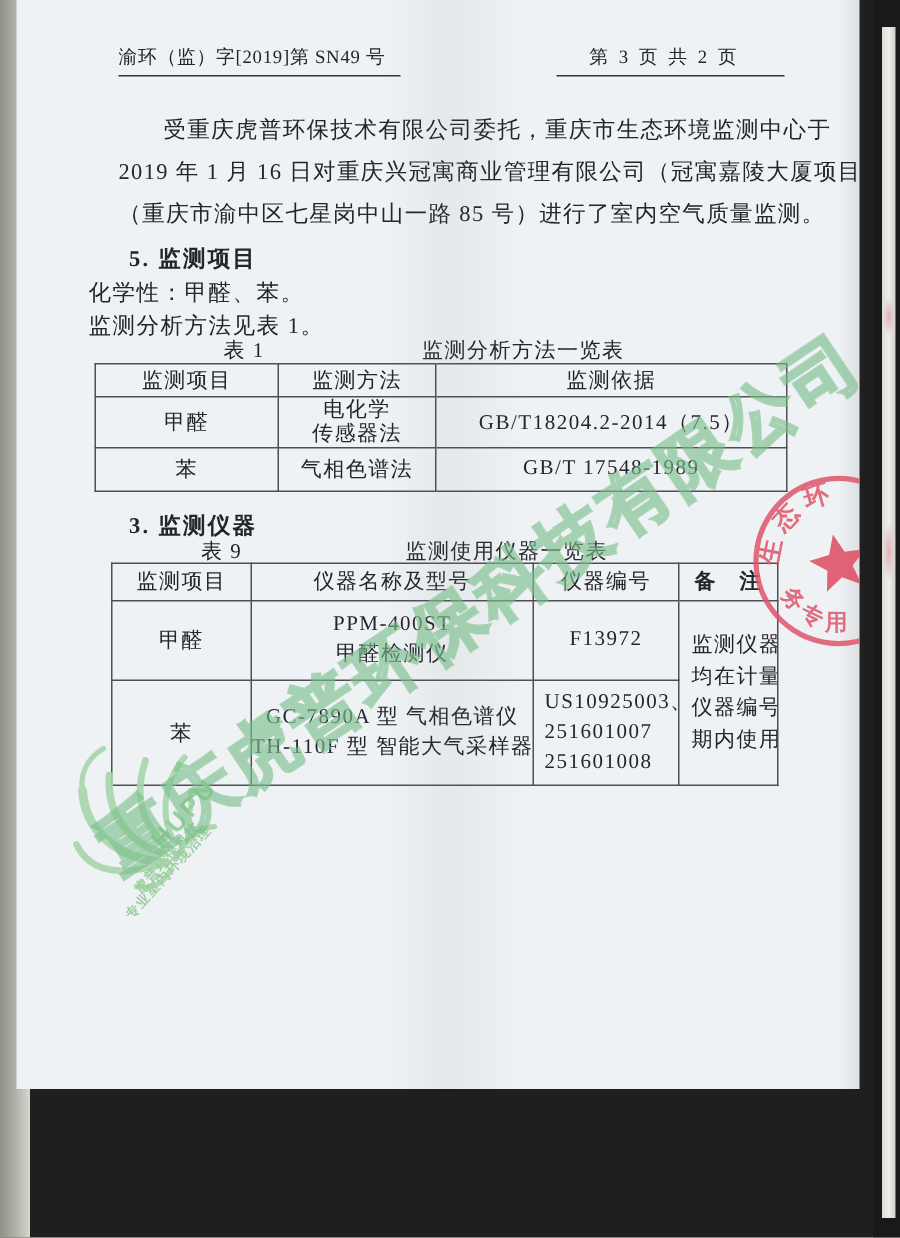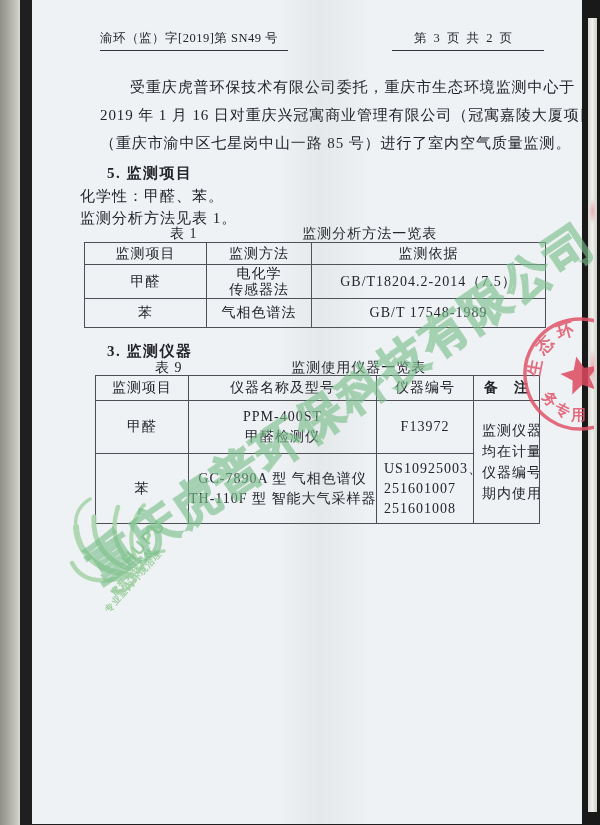--- a/index.html
+++ b/index.html
@@ -19,21 +19,21 @@
   .right-dark{position:absolute;left:582px;top:0;width:18px;height:825px;background:#191919;}
   .white-strip{
     position:absolute;left:6px;top:18px;width:9px;height:794px;
     background:linear-gradient(90deg,#d9dad6,#efefeb 50%,#cfcfc9);
   }
   .pink-smudge{position:absolute;left:1px;width:7px;height:26px;border-radius:50%;
     background:radial-gradient(closest-side,rgba(228,120,135,.55),rgba(228,120,135,0));}
   .smudge-a{top:180px;} .smudge-b{top:330px;height:40px;}
   
   .paper{
-    position:absolute;left:32px;top:0;width:562px;height:824px;
+    position:absolute;left:11px;top:0;width:562px;height:726px;
     background:#eff2f4;
     overflow:hidden;
     color:#24242c;
   }
   .paper::after{ 
     content:"";position:absolute;left:245px;top:0;width:95px;height:100%;
     background:linear-gradient(90deg,rgba(125,135,130,0) 0%,rgba(125,135,130,.09) 45%,rgba(125,135,130,0) 100%);
     pointer-events:none;
   }
   .paper-edge-shade{position:absolute;right:0;top:0;width:14px;height:100%;

